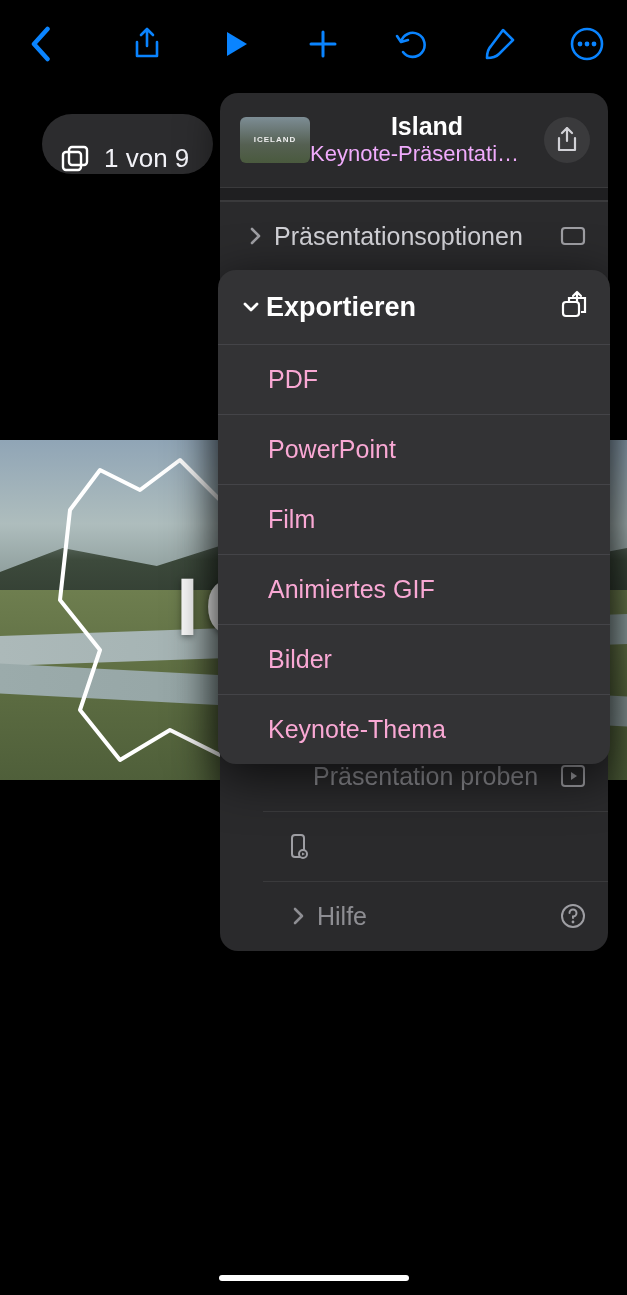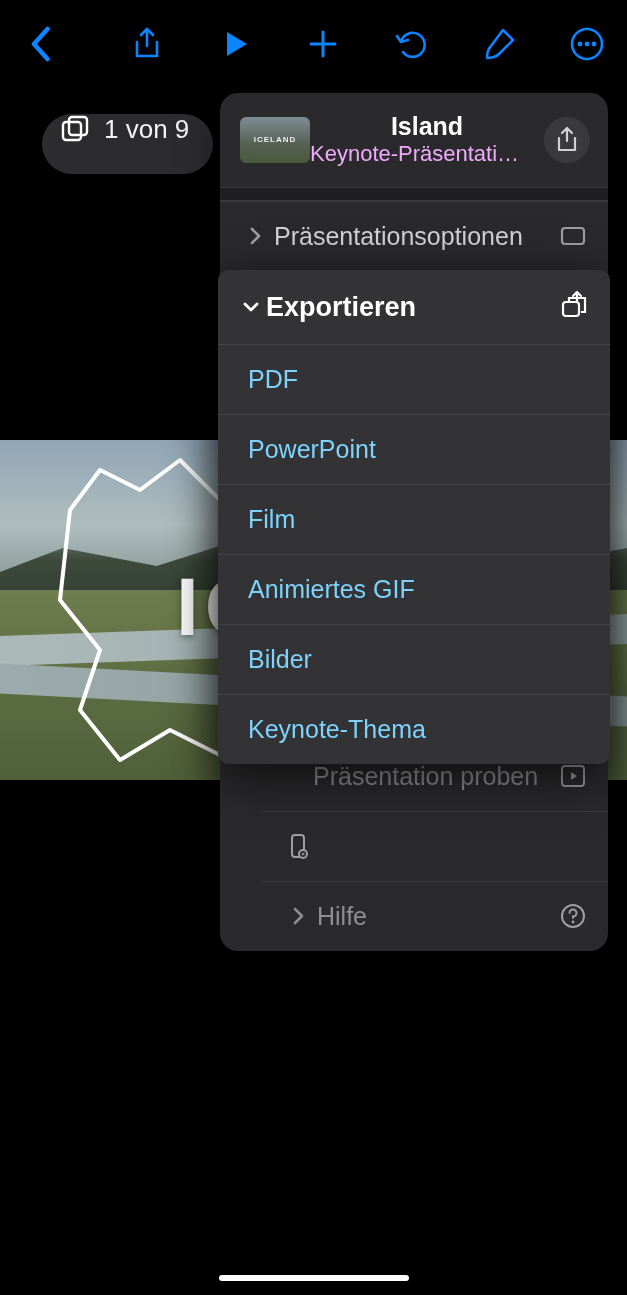--- a/index.html
+++ b/index.html
@@ -28,21 +28,21 @@
   .tb-btn.back svg{width:22px;height:36px;}
   .tb-btn.more { color:#0a84ff;}
   .tb-row { display:flex; align-items:center; gap:28px;}
 
   
   .pill {
     position:absolute; left:42px; top:114px;
     height:60px; padding:0 24px 0 18px;
     background:#2c2c2e;
     border-radius:30px;
-    display:flex; align-items:flex-start; gap:14px;
+    display:flex; align-items:flex-end; gap:14px;
     color:#f2f2f7;
     font-size:26px;
     font-weight:400;
   }
   .pill svg { width:30px; height:30px; display:block; }
 
   
   .slide {
     position:absolute; left:0; top:440px; width:627px; height:340px;
     background:
@@ -126,40 +126,40 @@
   .panel .row .label { flex:1; white-space:nowrap; overflow:hidden; text-overflow:ellipsis;}
   .panel .row .ricon { color:#9e9ea3; display:flex;}
   .panel .row .ricon svg{width:26px;height:26px;}
 
   .panel .section-gap { height:14px; background:#1f1f21; border-top:1px solid #3a3a3c; border-bottom:1px solid #3a3a3c;}
 
   
   .export-card {
     position:absolute; left:218px; top:270px; width:392px;
     background:#333335;
-    border-radius:10px;
+    border-radius:18px;
     box-shadow:0 12px 50px rgba(0,0,0,.7);
     overflow:hidden;
     z-index:50;
     color:#fff;
     font-size:25px;
   }
   .export-card .erow {
     display:flex; align-items:center;
     height:70px;
     padding:0 22px;
     border-top:1px solid #444448;
   }
   .export-card .erow:first-child { border-top:none; height:74px;}
   .export-card .erow .chev { width:30px; display:flex; justify-content:center; margin-left:-4px;}
   .export-card .erow .chev svg{width:20px;height:20px;}
   .export-card .erow .label { flex:1; font-weight:400;}
   .export-card .erow.head .label { font-weight:600; font-size:27px; color:#fff;}
   .export-card .erow .ricon svg{width:28px;height:30px;}
-  .export-card .erow.sub { padding-left:30px; color:#7dd3fc;}
+  .export-card .erow.sub { padding-left:50px; color:#f9a8d4;}
 
   
   .panel .dim { color:#8e8e93;margin-left:43px;}
 
   
   .home-ind {
     position:absolute; left:50%; bottom:14px; transform:translateX(-50%);
     width:190px; height:6px; border-radius:3px; background:#fff;
   }
 </style>

